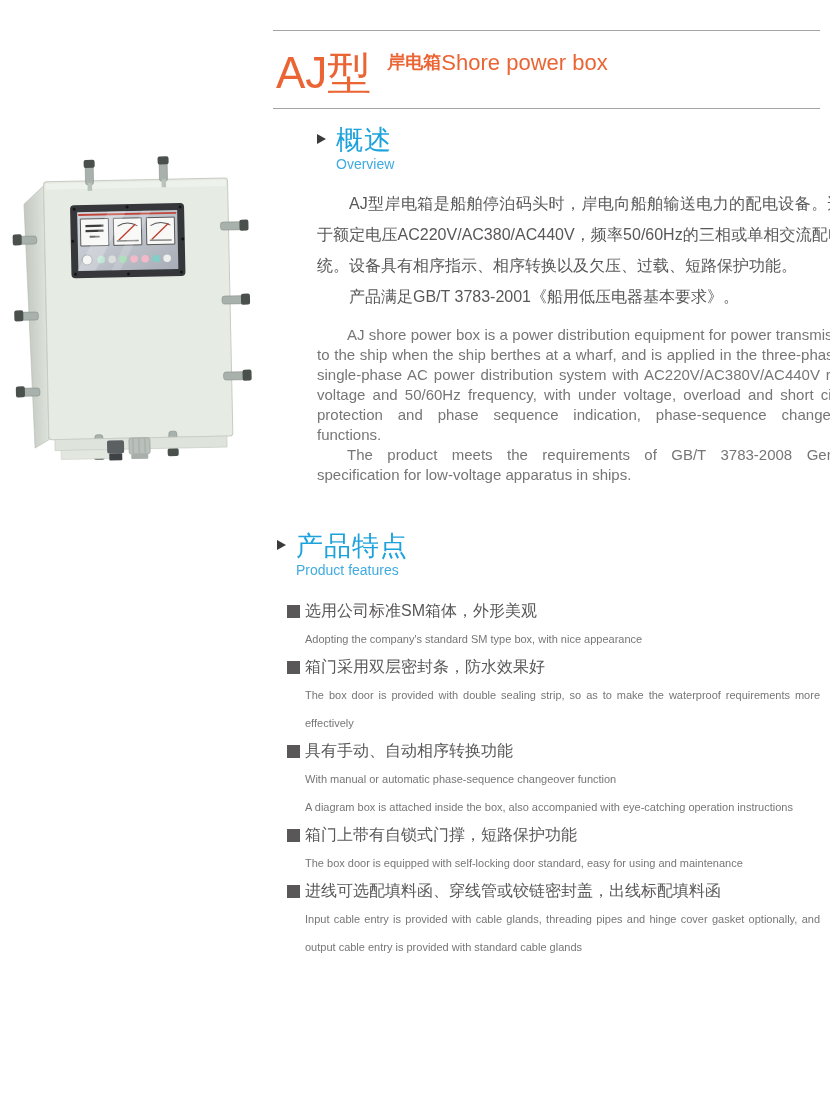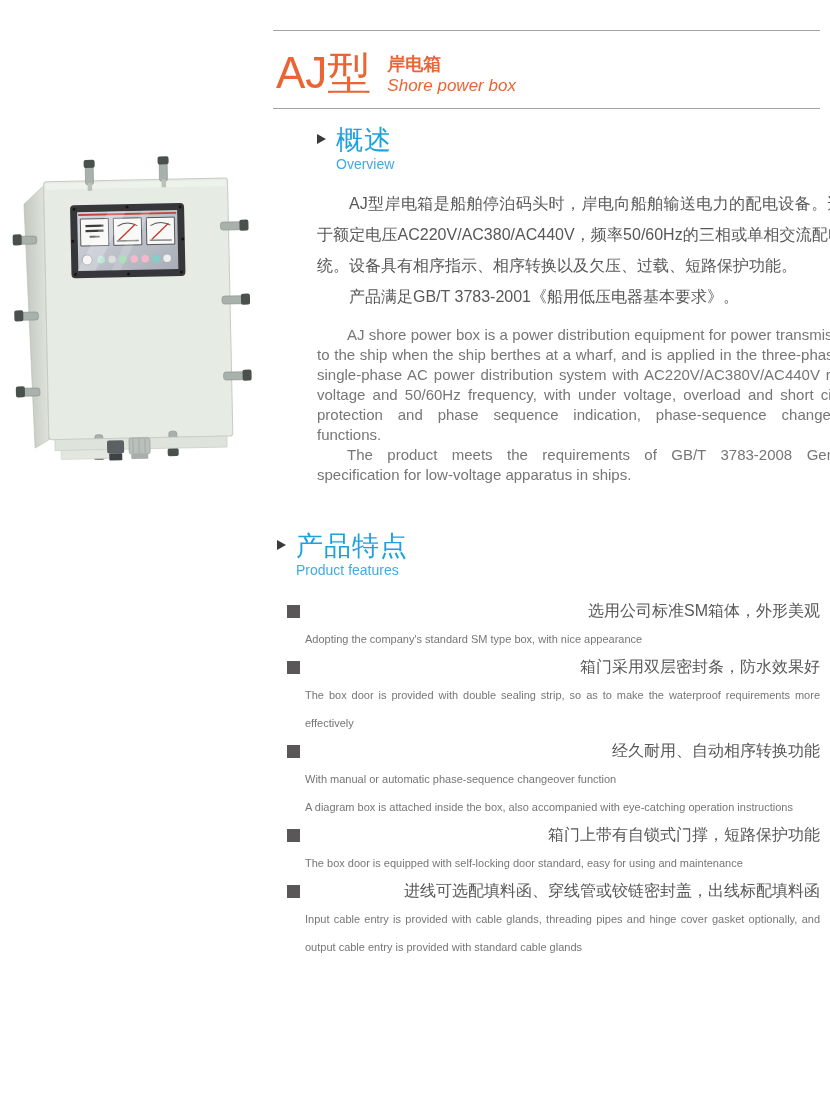--- a/index.html
+++ b/index.html
@@ -7,44 +7,44 @@
     width:830px;height:1118px;position:relative;background:#ffffff;
     font-family:"Liberation Sans","DejaVu Sans",sans-serif;
     overflow:hidden;
     -webkit-font-smoothing:antialiased;
   }
   .rule{position:absolute;left:273px;right:10px;height:1px;background:#a2a3a3;}
   .rule-top{top:30px;}
   .rule-bottom{top:108px;}
 
   
-  .title-row{position:absolute;left:276px;top:48px;display:flex;align-items:center;}
+  .title-row{position:absolute;left:276px;top:48px;display:flex;align-items:flex-start;gap:6px;}
   .model{font-size:44px;line-height:50px;color:#ea6434;letter-spacing:0px;font-weight:400;}
-  .subtitle{margin-left:16px;margin-top:4px;display:flex;flex-direction:column;}
+  .subtitle{margin-left:10px;margin-top:4px;display:flex;flex-direction:row;}
   .sub-cn{font-size:18px;font-weight:bold;color:#ea6434;line-height:21px;}
-  .sub-en{font-size:17px;color:#ea6434;line-height:21px;font-style:italic;}
+  .sub-en{font-size:22px;color:#ea6434;line-height:21px;}
 
   
   .sec{position:absolute;left:277px;width:543px;}
   .sec-overview{top:125px;margin-left:40px;}
   .sec-features{top:531px;}
   .sec-head{position:relative;padding-left:19px;}
   .tri{position:absolute;left:0px;top:9px;width:0;height:0;
        border-left:9px solid #3a3a3a;border-top:5.5px solid transparent;border-bottom:5.5px solid transparent;}
   .sec-head h2{margin:0;font-size:27px;line-height:30px;font-weight:500;color:#1ea2dc;letter-spacing:1px;}
   .sec-head .sub{font-size:14px;line-height:19px;color:#3fabe1;}
 
   .cn-par{margin:0;font-size:16px;line-height:31px;color:#595757;text-indent:2em;text-align:justify;}
   .cn-first{margin-top:14px;}
   .en-par{margin:0;font-size:15px;line-height:20px;color:#777676;text-indent:2em;text-align:justify;}
   .en-first{margin-top:13px;}
 
   
   .feature-list{list-style:none;margin:17px 0 0 0;padding:0;}
-  .f-cn{position:relative;padding-left:28px;font-size:16px;line-height:28px;color:#595757;text-align:right;}
+  .f-cn{position:relative;padding-left:28px;font-size:16px;line-height:28px;color:#595757;}
   .sq{position:absolute;left:10px;top:8px;width:13px;height:13px;background:#595757;}
   .f-en{padding-left:28px;font-size:11px;line-height:28px;color:#777676;text-align:justify;}
 
   
   .photo{position:absolute;left:12px;top:140px;width:240px;height:326px;margin:0;}
 </style>
 </head>
 <body>
 
 <div class="rule rule-top"></div>
@@ -209,21 +209,21 @@
   <ul class="feature-list">
     <li>
       <div class="f-cn"><span class="sq"></span><span>选用公司标准SM箱体，外形美观</span></div>
       <div class="f-en">Adopting the company's standard SM type box, with nice appearance</div>
     </li>
     <li>
       <div class="f-cn"><span class="sq"></span><span>箱门采用双层密封条，防水效果好</span></div>
       <div class="f-en">The box door is provided with double sealing strip, so as to make the waterproof requirements more effectively</div>
     </li>
     <li>
-      <div class="f-cn"><span class="sq"></span><span>经久耐用、自动相序转换功能</span></div>
+      <div class="f-cn"><span class="sq"></span><span>具有手动、自动相序转换功能</span></div>
       <div class="f-en">With manual or automatic phase-sequence changeover function</div>
     </li>
     <li>
       <div class="f-en">A diagram box is attached inside the box, also accompanied with eye-catching operation instructions</div>
     </li>
     <li>
       <div class="f-cn"><span class="sq"></span><span>箱门上带有自锁式门撑，短路保护功能</span></div>
       <div class="f-en">The box door is equipped with self-locking door standard, easy for using and maintenance</div>
     </li>
     <li>

